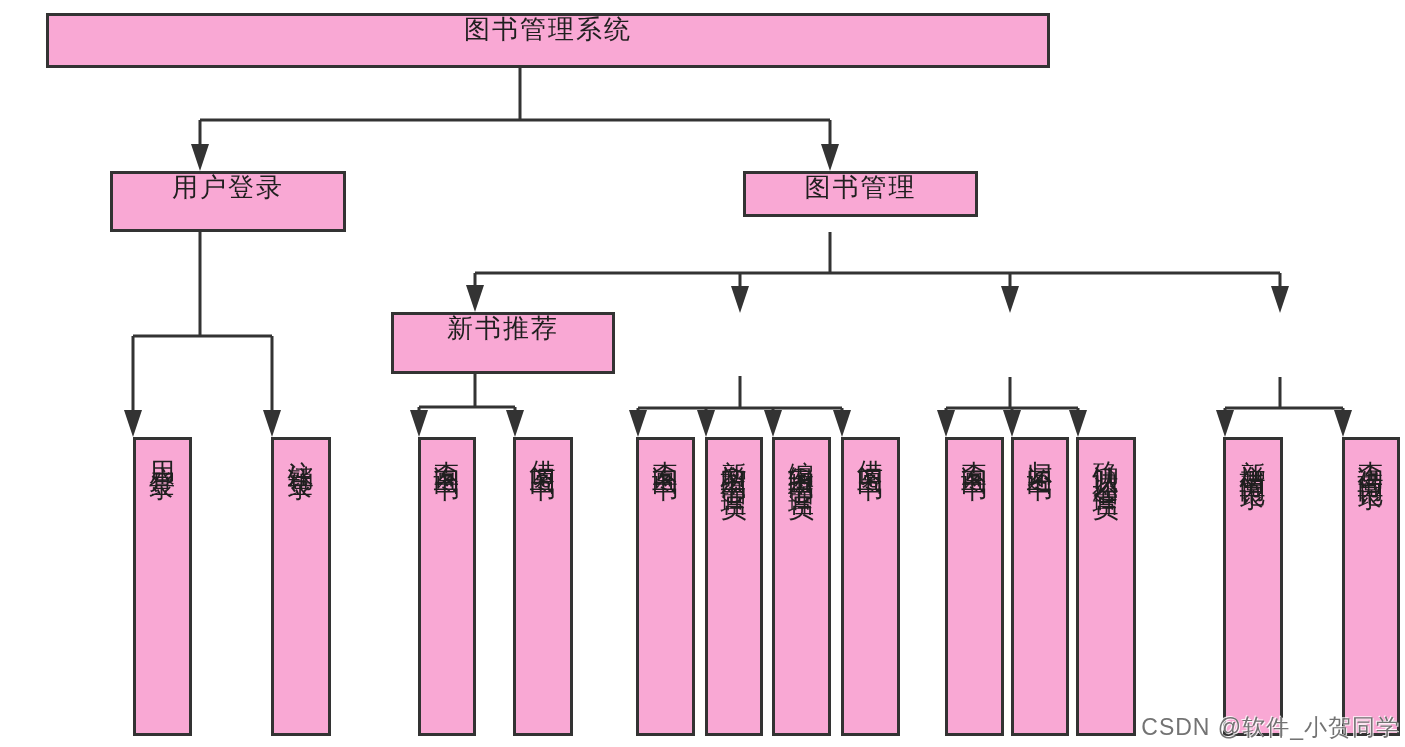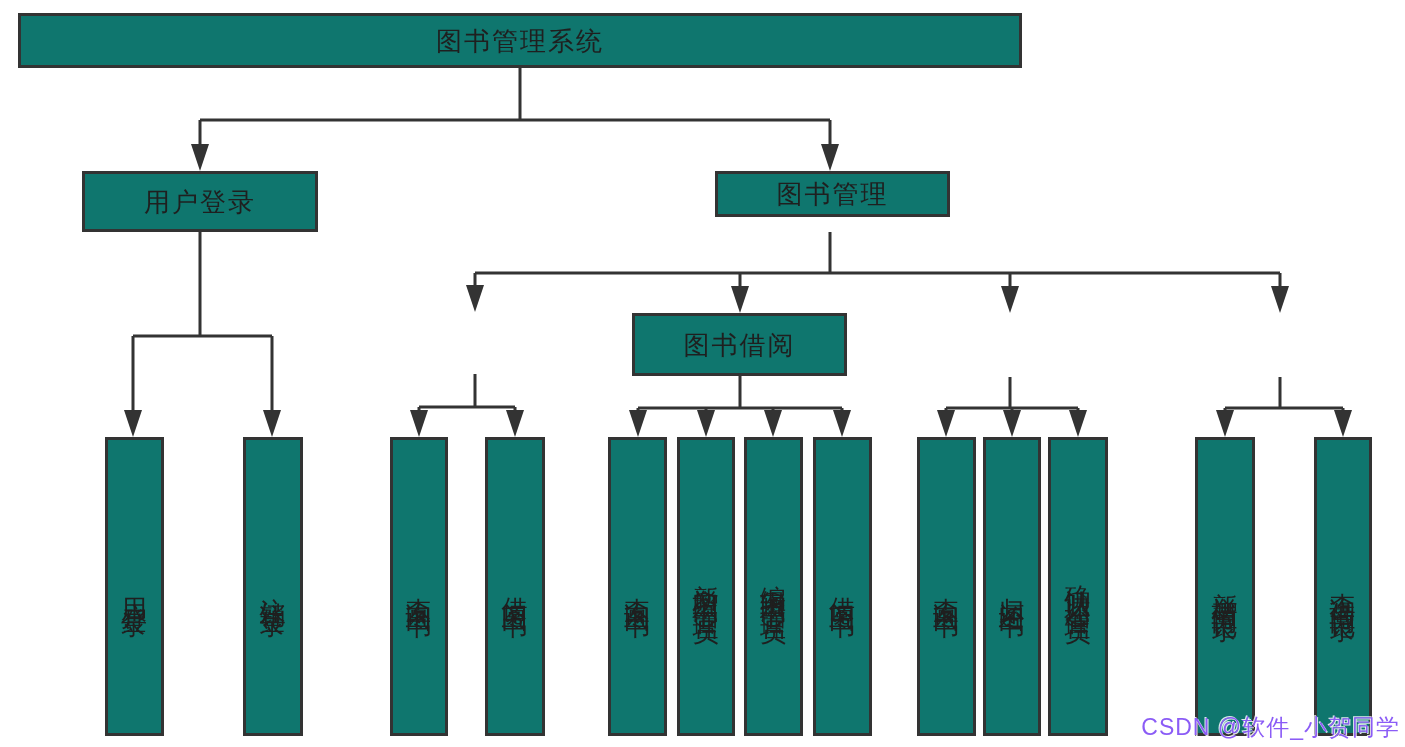--- a/index.html
+++ b/index.html
@@ -15,26 +15,27 @@
     background:var(--bg);
     overflow:hidden;
   }
   .connectors{
     position:absolute;left:0;top:0;z-index:1;
   }
   .node{
     position:absolute;
     box-sizing:border-box;
     border:3px solid var(--line);
-    background:#0f766e;
+    background:#f9a8d4;
     display:flex;
-    align-items:center;
+    align-items:flex-start;
     justify-content:center;
     color:var(--text);
     z-index:2;
+    margin-left:28px;
   }
   .node.h span{
     font-size:26px;
     letter-spacing:2px;
     white-space:nowrap;
     line-height:1;
   }
   .node.root span{font-size:26px;}
   .node.v span{
     writing-mode:vertical-rl;
@@ -43,21 +44,21 @@
     letter-spacing:5px;
     line-height:1;
   }
   .watermark{
     position:absolute;
     right:5px;
     top:712px;
     z-index:3;
     font-size:23px;
     letter-spacing:1px;
-    color:#8b5cf6;
+    color:#737373;
     text-shadow:1px 1px 0 rgba(255,255,255,.85),-1px -1px 0 rgba(255,255,255,.85);
     white-space:nowrap;
   }
 </style>
 </head>
 <body>
 
 <div class="canvas">
 
   <svg class="connectors" width="1405" height="747" viewBox="0 0 1405 747">
@@ -97,22 +98,22 @@
     <span>图书管理系统</span>
   </div>
 
   <div class="node h" style="left:82px;top:171px;width:236px;height:61px">
     <span>用户登录</span>
   </div>
   <div class="node h" style="left:715px;top:171px;width:235px;height:46px">
     <span>图书管理</span>
   </div>
 
-  <div class="node h" style="left:632px;top:313px;width:215px;height:63px">
-    <span>图书借阅</span>
+  <div class="node h" style="left:363px;top:312px;width:224px;height:62px">
+    <span>新书推荐</span>
   </div>
 
   <div class="node v" style="left:105px;top:437px;width:59px;height:299px">
     <span>用户登录</span>
   </div>
   <div class="node v" style="left:243px;top:437px;width:60px;height:299px">
     <span>注销登录</span>
   </div>
 
   <div class="node v" style="left:390px;top:437px;width:58px;height:299px">

